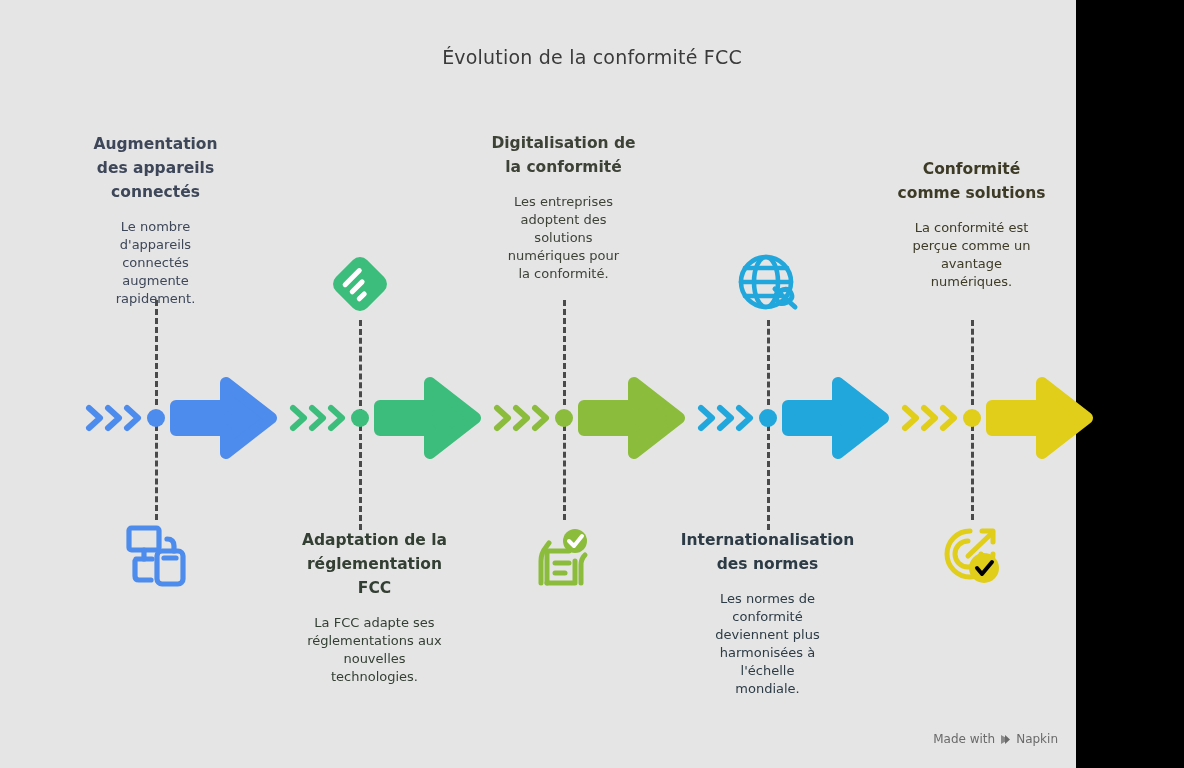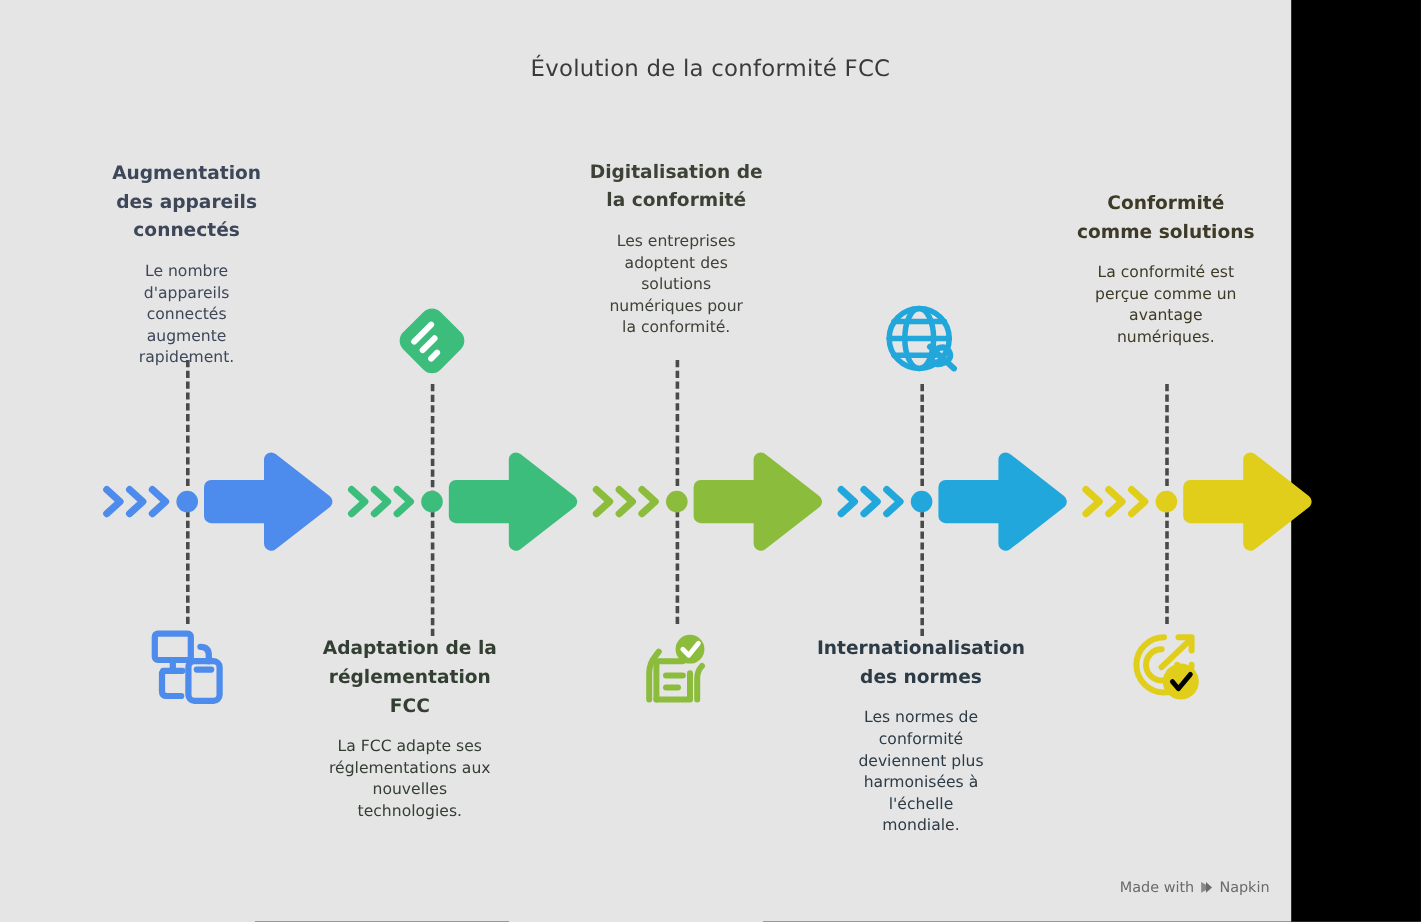--- a/index.html
+++ b/index.html
@@ -193,21 +193,21 @@
         <line x1="23" y1="29" x2="23" y2="38"></line>
         <line x1="15" y1="38" x2="31" y2="38"></line>
         <path d="M14,40 L14,55 Q14,59 18,59 L30,59"></path>
         <path d="M46,18 Q53,18 53,25 L53,30"></path>
         <rect x="36" y="30" width="26" height="33" rx="5"></rect>
         <line x1="43" y1="37" x2="55" y2="37"></line>
       </g>
     </svg>
   </div>
 
-  <div class="block" style="left:263px; top:528px; width:157px;">
+  <div class="block" style="left:296px; top:528px; width:157px;">
     <h3 style="color:#343f34;">Adaptation de la réglementation FCC</h3>
     <p style="color:#343f34; width:142px; margin-left:auto; margin-right:auto;">La FCC adapte ses réglementations aux nouvelles technologies.</p>
   </div>
   <div class="icon" style="left:325px; top:249px;">
     <svg width="70" height="70" viewBox="0 0 70 70" xmlns="http://www.w3.org/2000/svg">
       <g transform="rotate(-45 35 35)">
         <rect x="13" y="13" width="44" height="44" rx="10" fill="#3cbd7b"></rect>
       </g>
       <g transform="rotate(-45 35 35)" stroke="#ffffff" stroke-width="5" stroke-linecap="round">
         <line x1="24" y1="25" x2="44" y2="25"></line>

